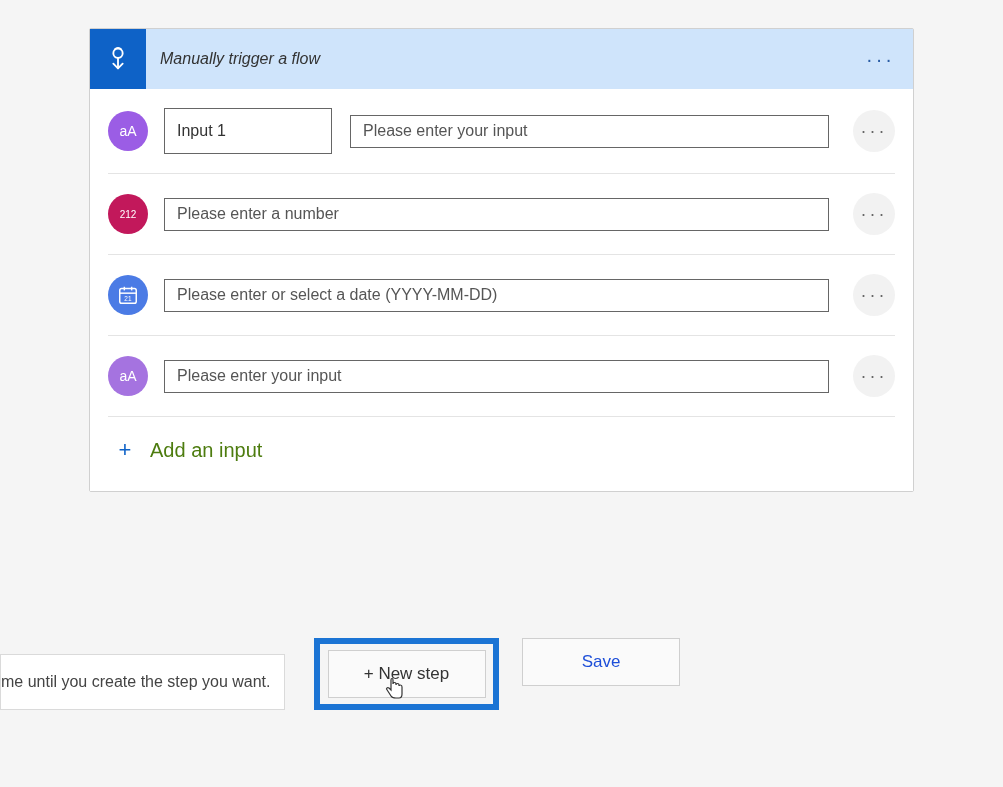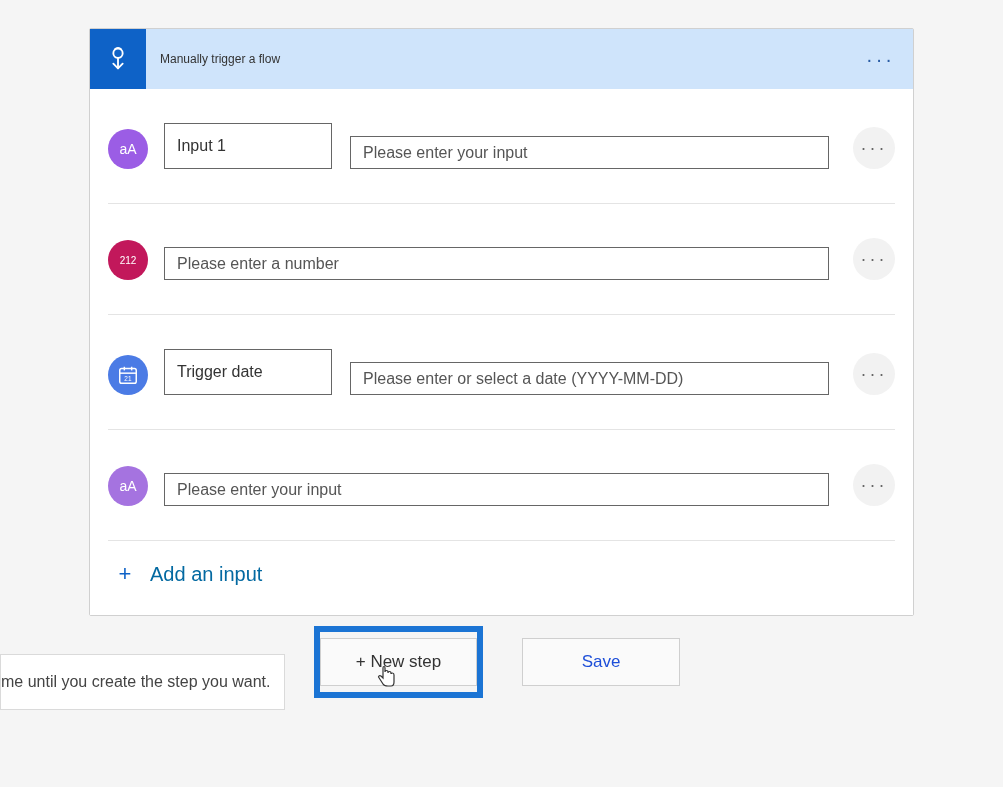--- a/index.html
+++ b/index.html
@@ -34,42 +34,43 @@
       width: 56px;
       height: 60px;
       background: #0e62c7;
       display: flex;
       align-items: center;
       justify-content: center;
     }
     .card-header .icon-box svg { width: 28px; height: 28px; }
     .card-header .title {
       margin-left: 14px;
-      font-size: 12px;
-      color: #333;
+      font-size: 16px;
+      color: #333;
+      font-style: italic;
     }
     .card-header .header-more {
       position: absolute;
       right: 18px;
       top: 50%;
       transform: translateY(-50%);
       color: #2a5da5;
       font-size: 20px;
       letter-spacing: 3px;
       cursor: pointer;
     }
     .card-body {
       background: #fff;
       padding: 0 18px 28px 18px;
     }
     .input-row {
-      padding: 34px 0;
+      padding: 19px 0;
       border-bottom: 1px solid #e4e4e4;
       display: flex;
-      align-items: flex-end;
+      align-items: center;
     }
     .input-row:last-of-type { border-bottom: none; }
     .type-icon {
       width: 40px;
       height: 40px;
       border-radius: 50%;
       display: flex;
       align-items: center;
       justify-content: center;
       margin-right: 16px;
@@ -121,21 +122,21 @@
     }
     .add-input-row .plus {
       font-size: 22px;
       color: #0e62c7;
       margin-right: 14px;
       width: 22px;
       text-align: center;
     }
     .add-input-row .label {
       font-size: 20px;
-      color: #0369a1;
+      color: #4d7c0f;
     }
     .action-area {
       position: absolute;
       left: 0;
       top: 626px;
       width: 1003px;
       display: flex;
       align-items: center;
     }
     .hint-left {
@@ -147,22 +148,22 @@
       padding: 0 14px 0 0;
       position: absolute;
       left: 0;
       top: 28px;
       font-size: 16px;
       color: #444;
     }
     .new-step-highlight {
       position: absolute;
       left: 314px;
-      top: 0;
-      width: 169px;
+      top: 12px;
+      width: 185px;
       height: 72px;
       border: 6px solid #1b74d4;
       display: flex;
       align-items: center;
       justify-content: center;
     }
     .new-step-btn {
       width: 158px;
       height: 48px;
       border: 1px solid #cfcfcf;
@@ -239,21 +240,20 @@
     <div class="input-row">
       <div class="type-icon date">
         <svg viewBox="0 0 24 24" fill="none" stroke="#fff" stroke-width="1.6">
           <rect x="3" y="5" width="18" height="16" rx="2"></rect>
           <line x1="3" y1="10" x2="21" y2="10"></line>
           <line x1="8" y1="3" x2="8" y2="7"></line>
           <line x1="16" y1="3" x2="16" y2="7"></line>
           <text x="8" y="18" font-size="7" fill="#fff" stroke="none">21</text>
         </svg>
       </div>
-      <input class="name-field" value="Trigger date" style="">
       <input class="placeholder-field" value="Please enter or select a date (YYYY-MM-DD)" style="">
       <div class="row-more">···</div>
     </div>
 
     <div class="input-row" style="border-bottom:1px solid #e4e4e4;">
       <div class="type-icon text2">
         <span>aA</span>
       </div>
       <input class="placeholder-field" value="Please enter your input" style="">
       <div class="row-more">···</div>

